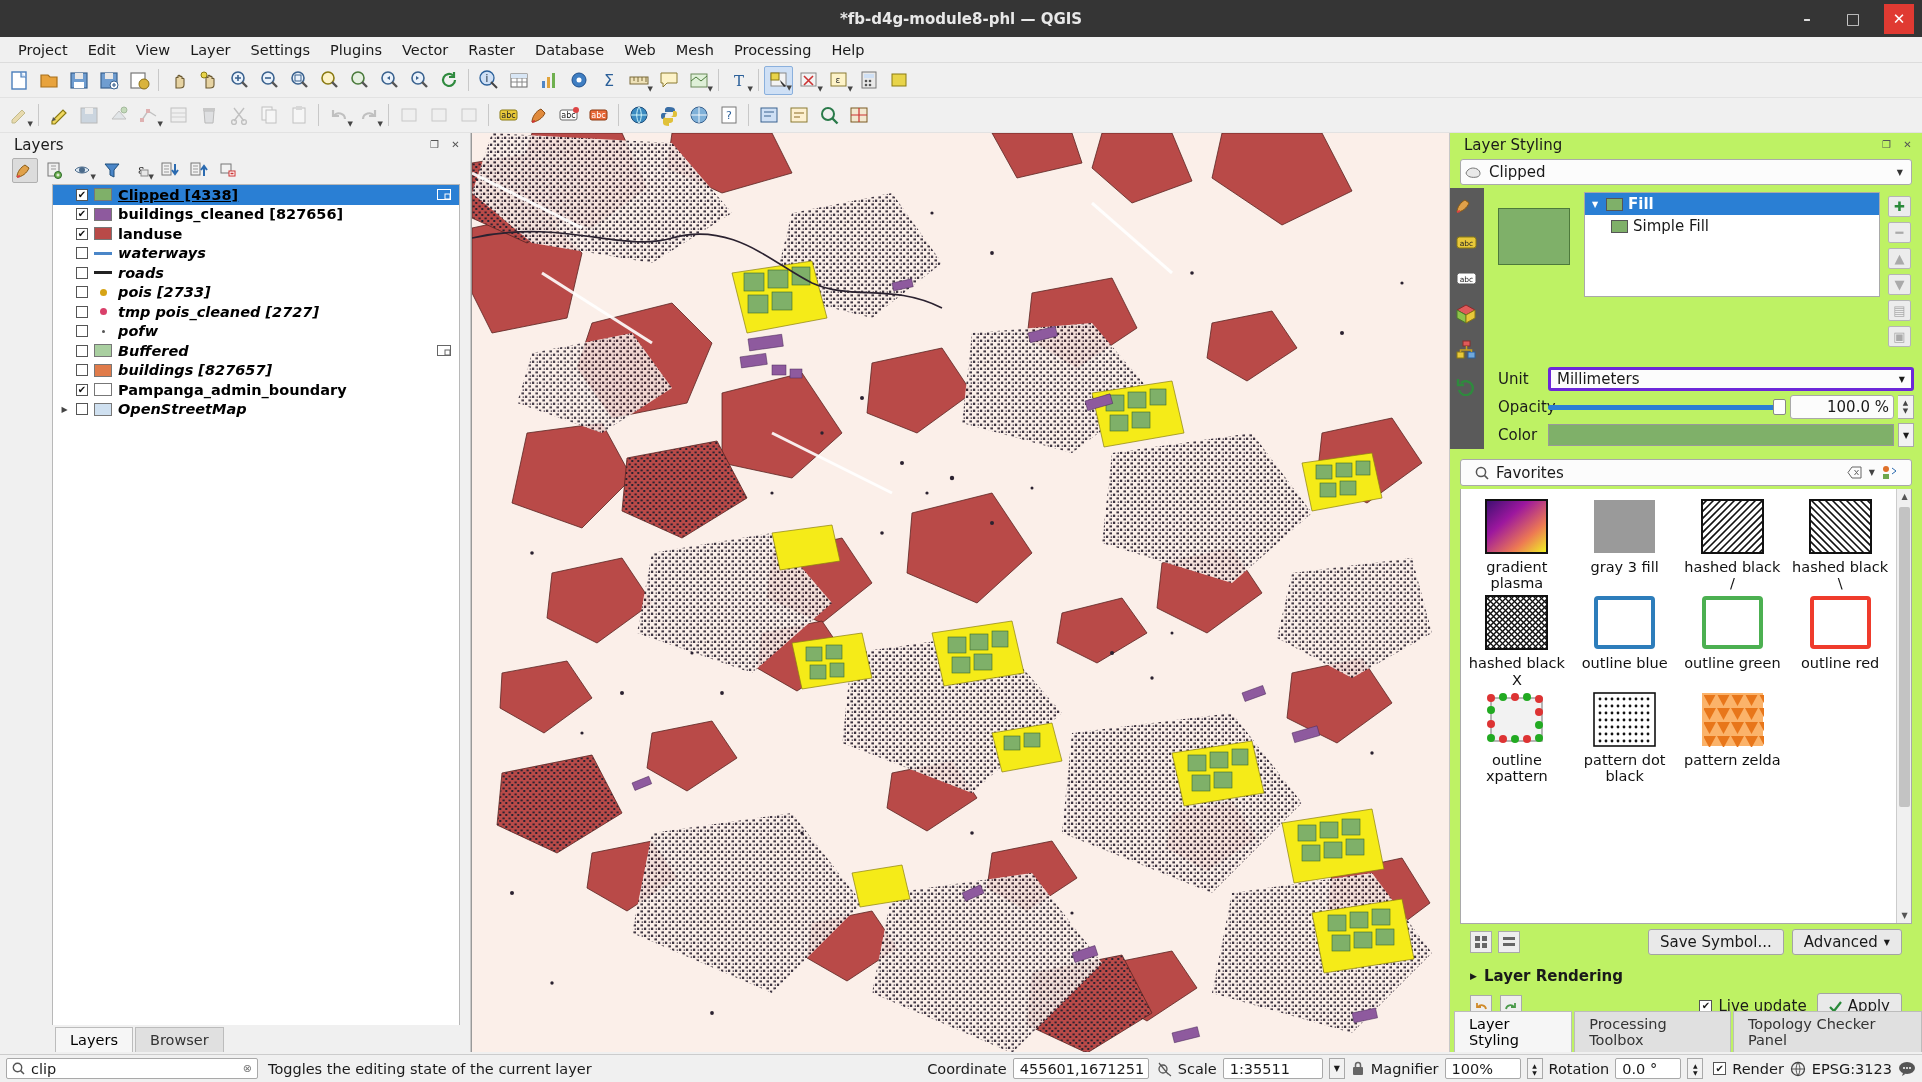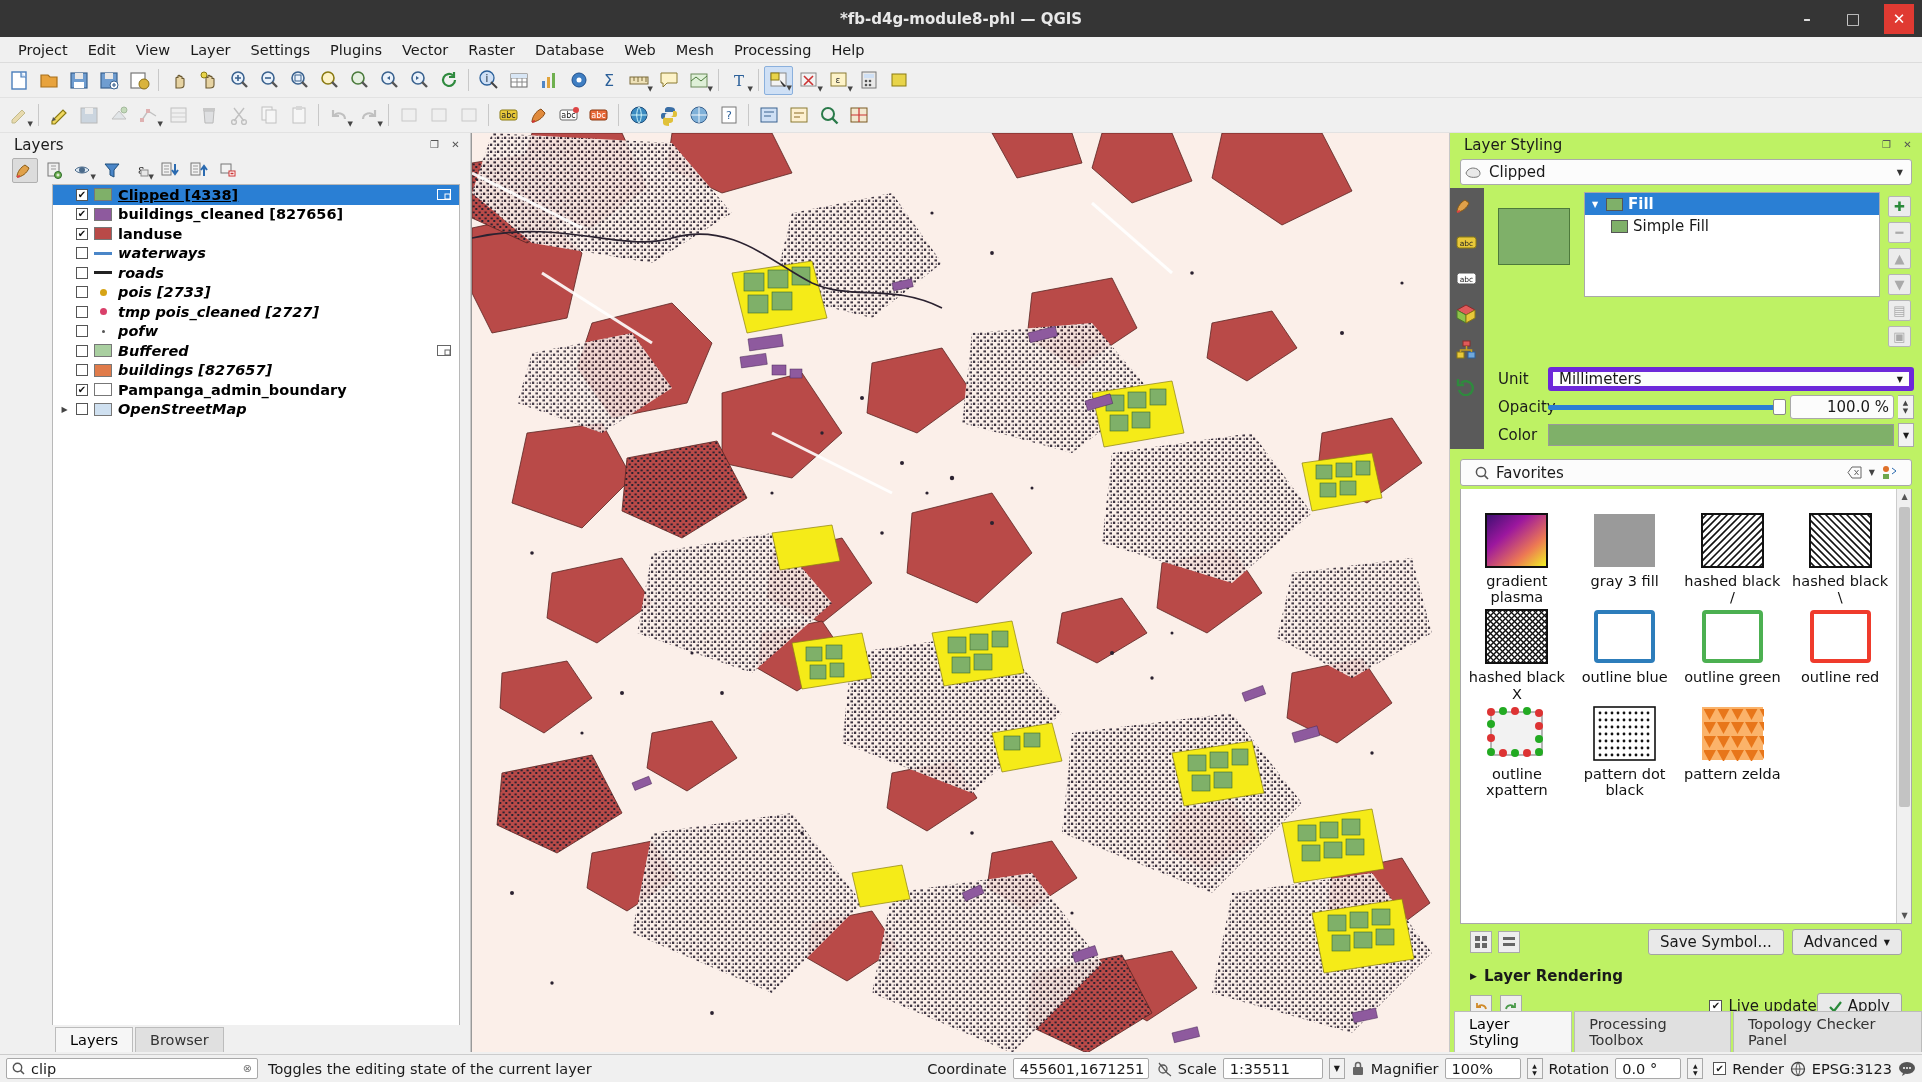--- a/index.html
+++ b/index.html
@@ -74,33 +74,33 @@
   .treebox { flex:1; background:#fff; border:1px solid #a9a9a9; height:105px; }
   .trow { height:22px; display:flex; align-items:center; gap:5px; padding-left:4px; font-size:15px;}
   .trow.sel { background:#2a7fd4; color:#fff; font-weight:bold; }
   .tarrow { width:12px; font-size:8px; text-align:center;}
   .tsw { width:17px; height:13px; border:1px solid #555;}
   .treebtns { width:26px; display:flex; flex-direction:column; gap:5px; padding-top:4px;}
   .tbbtn { width:23px; height:21px; background:#ececec; border:1px solid #b5b5b5; border-radius:2px; display:flex; align-items:center; justify-content:center; font-size:13px; color:#555;}
   
   .prop-row { display:flex; align-items:center; gap:4px; padding:2px 0 2px 6px;}
   .prop-label { width:46px; font-size:15px; }
-  .prop-ctrl { flex:1; height:24px; background:#fcfcfc; border:5px solid #6d28d9; border-radius:3px; display:flex; align-items:center; padding:0 6px; font-size:15px;}
+  .prop-ctrl { flex:1; height:24px; background:#fcfcfc; border:3px solid #6d28d9; border-radius:3px; display:flex; align-items:center; padding:0 6px; font-size:15px;}
   .slider { flex:1; height:24px; display:flex; align-items:center; position:relative;}
   .slider .track { height:5px; background:#2a7fd4; border-radius:2px; width:100%;}
   .slider .knob { position:absolute; right:0; width:13px; height:16px; background:#fdfdfd; border:1px solid #888; border-radius:2px;}
   .spin { width:104px; height:24px; background:#fcfcfc; border:1px solid #a9a9a9; border-radius:3px; display:flex; align-items:center; justify-content:flex-end; padding-right:4px; font-size:15px;}
   .spinarr { width:16px; display:flex; flex-direction:column; align-items:center; justify-content:center; font-size:7px; color:#444; height:24px; border:1px solid #a9a9a9; border-left:none; background:#f2f2f2;}
   .colorbar { flex:1; height:22px; border:1px solid #999; background:#7fb069;}
   .mini-arw { width:16px; height:24px; border:1px solid #a9a9a9; background:#f2f2f2; display:flex; align-items:center; justify-content:center; font-size:8px;}
   
   #symbrowser { margin:10px 10px 0 10px; display:flex; flex-direction:column; flex:1; min-height:0;}
   #symsearch { height:27px; background:#fcfcfc; border:1px solid #a9a9a9; border-radius:3px; display:flex; align-items:center; padding:0 14px; gap:7px; font-size:15px;}
   #symgrid-wrap { flex:1; background:#fff; border:1px solid #a9a9a9; border-top:none; margin-top:3px; display:flex; min-height:0;}
-  #symgrid { flex:1; display:grid; grid-template-columns:repeat(4,1fr); padding:24px 4px; gap:4px; align-content:start;border-radius:12px;}
+  #symgrid { flex:1; display:grid; grid-template-columns:repeat(4,1fr); padding:10px 4px; gap:4px; align-content:start;border-radius:12px;}
   .symcell { display:flex; flex-direction:column; align-items:center; gap:5px;}
   .symimg { width:63px; height:55px; }
   .symlabel { font-size:14.5px; text-align:center; line-height:1.12; color:#111;}
   .vscroll { width:15px; background:#f0f0f0; border-left:1px solid #ccc; position:relative;}
   .vscroll .thumb { position:absolute; top:18px; left:2px; width:11px; height:300px; background:#c3c3c3; border-radius:2px;}
   .vscroll .ar { position:absolute; left:0; width:15px; height:15px; display:flex; align-items:center; justify-content:center; font-size:8px; color:#555;}
   
   #symfoot { display:flex; align-items:center; padding:5px 10px; gap:6px;}
   .sqbtn { width:22px; height:22px; border:1px solid #aaa; background:#eee; display:flex; align-items:center; justify-content:center;}
   .pbtn { height:26px; background:#e9e9e9; border:1px solid #a4a4a4; border-radius:3px; padding:0 11px; display:flex; align-items:center; font-size:15px; gap:6px;}
@@ -1348,21 +1348,21 @@
               <path d="M12 10a4.5 4.5 0 0 0-8-2" fill="none" stroke="#d08a2a" stroke-width="1.8"></path>
               <path d="M3 4v4h4" fill="none" stroke="#d08a2a" stroke-width="1.8"></path>
             </svg>
           </div>
         <div class="sqbtn">
             <svg width="14" height="14">
               <path d="M2 10a4.5 4.5 0 0 1 8-2" fill="none" stroke="#4a9a4a" stroke-width="1.8"></path>
               <path d="M11 4v4H7" fill="none" stroke="#4a9a4a" stroke-width="1.8"></path>
             </svg>
           </div>
-        <div style="margin-left:auto;display:flex;align-items:center;">
+        <div style="margin-left:auto;display:flex;align-items:center;gap:10px;">
           <span style="display:flex;align-items:center;gap:6px;">
             <span class="ckbox on"></span>
             <span>Live update</span>
           </span>
           <div class="pbtn">
             <svg width="13" height="13">
                 <path d="M1 7l4 4 7-9" fill="none" stroke="#2a8a3a" stroke-width="2.2"></path>
               </svg>
             <span>Apply</span>
           </div>

